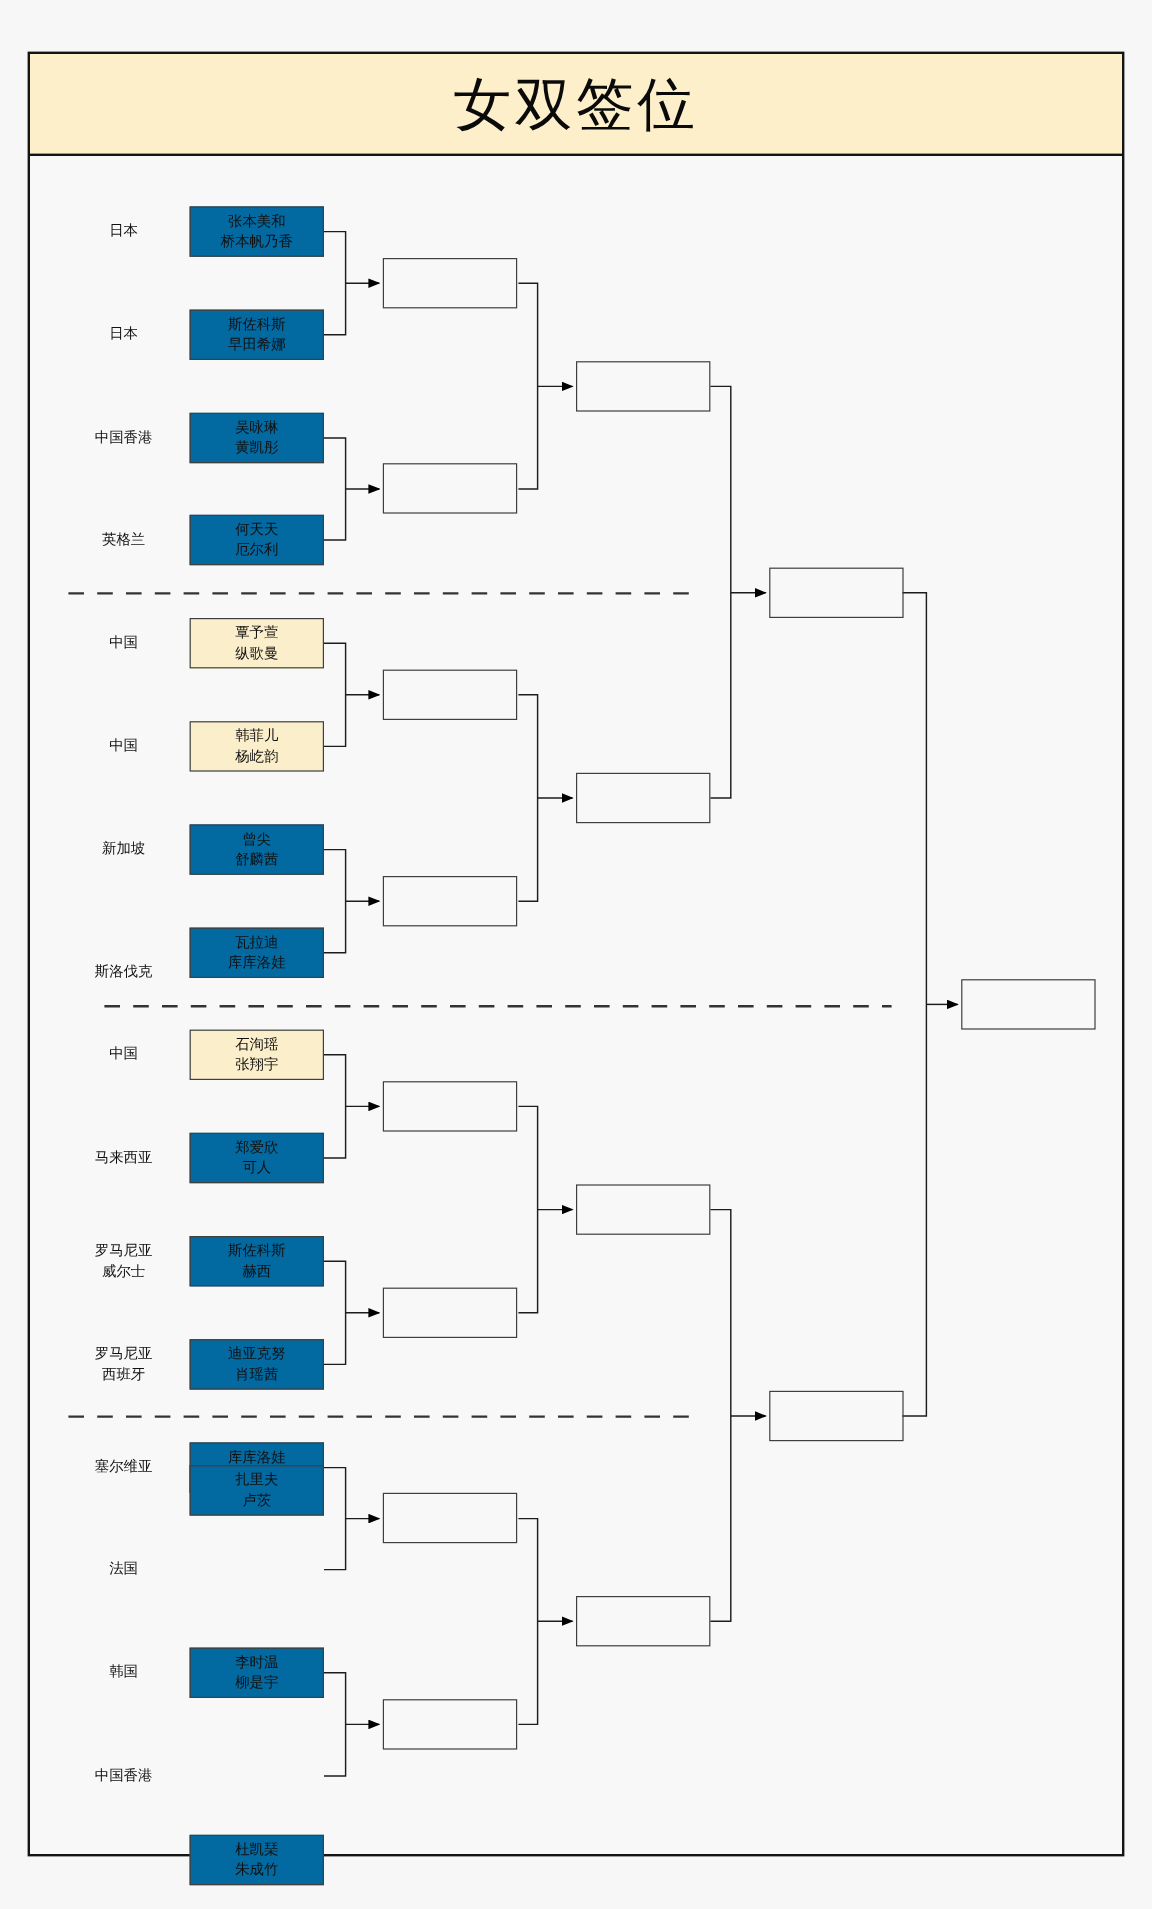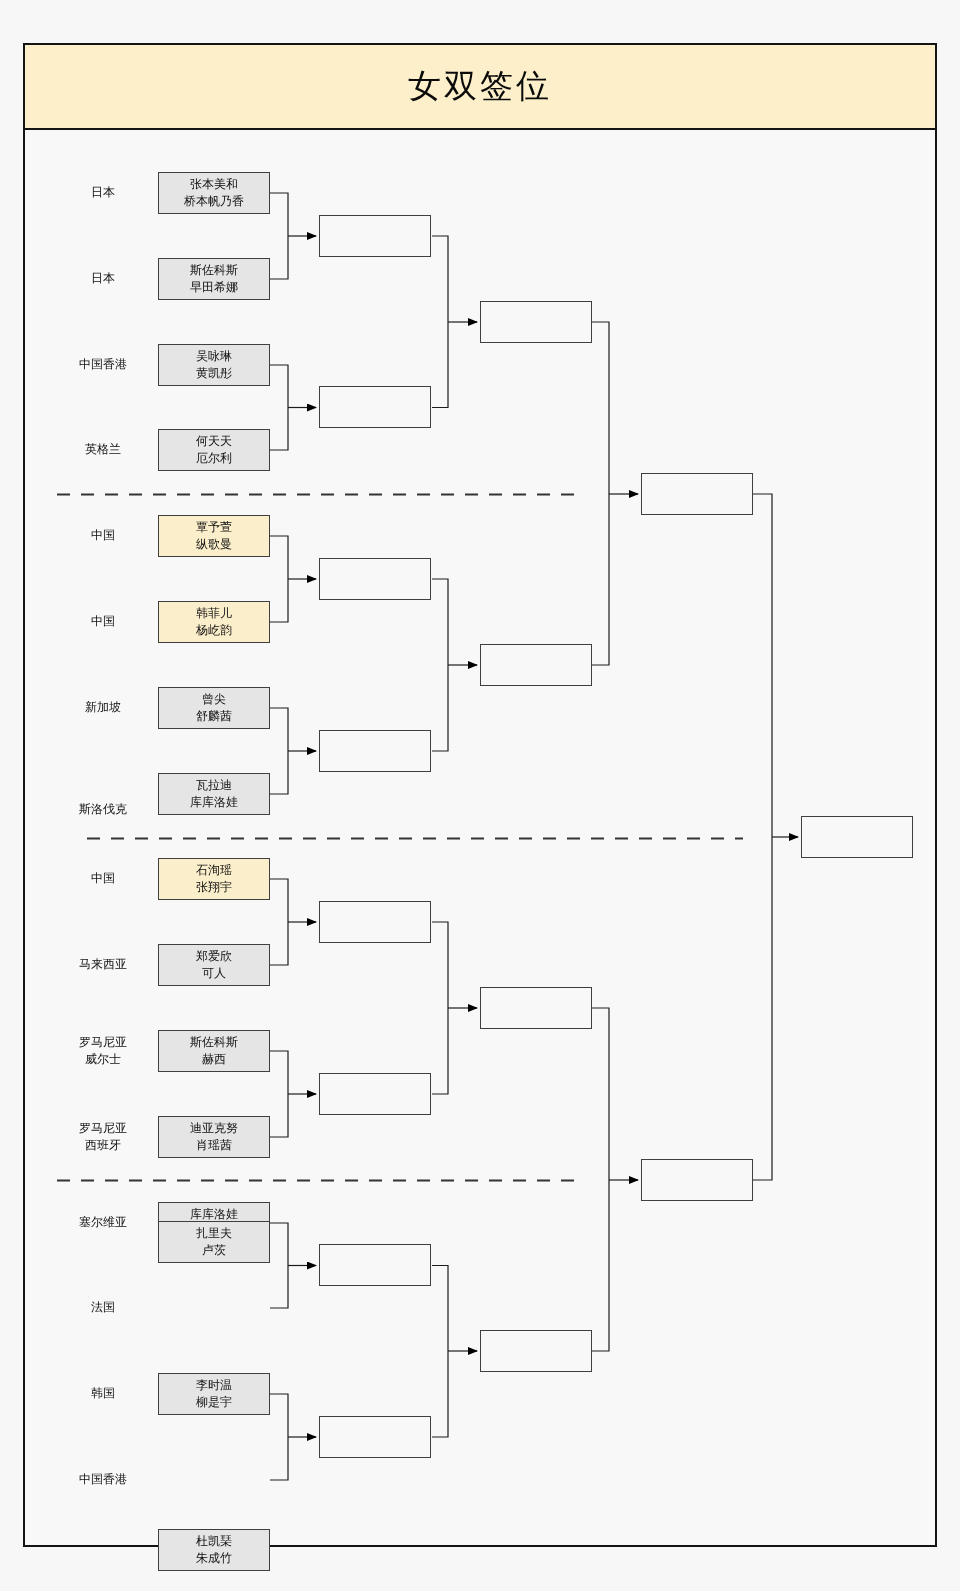--- a/index.html
+++ b/index.html
@@ -12,30 +12,30 @@
   .frame{
     position:absolute;left:23px;top:43px;width:914px;height:1504px;
     border:2px solid #141414;background:#f8f8f8;box-sizing:border-box;
   }
   .band{
     position:absolute;left:0;top:0;width:100%;height:85px;
     background:#fcefc9;border-bottom:2px solid #141414;box-sizing:border-box;
     display:flex;align-items:center;justify-content:center;
   }
   .band h1{
-    margin:0;font-size:33px;font-weight:400;letter-spacing:3px;color:#0a0a0a;
+    margin:0;font-size:48px;font-weight:400;letter-spacing:3px;color:#0a0a0a;
     font-family:"Liberation Serif","DejaVu Serif",serif;
   }
   .country{
     position:absolute;left:48px;width:110px;text-align:center;
     font-size:12px;line-height:17px;white-space:pre-line;color:#111;
   }
   .tbox{
     position:absolute;left:158px;width:112px;height:42px;
-    border:1px solid #3f3f3f;background:#e5e5e5;box-sizing:border-box;
+    border:1px solid #3f3f3f;background:#0369a1;box-sizing:border-box;
     display:flex;flex-direction:column;align-items:center;justify-content:center;
     font-size:12px;line-height:17px;text-align:center;color:#111;
   }
   .tbox.hl{background:#fbeeca;}
   .slot{
     position:absolute;width:112px;height:42px;
     border:1px solid #3f3f3f;background:transparent;box-sizing:border-box;
   }
   .r2{left:319px;} .qf{left:480px;} .sf{left:641px;} .fin{left:801px;}
   svg.wires{position:absolute;left:0;top:0;pointer-events:none;}

